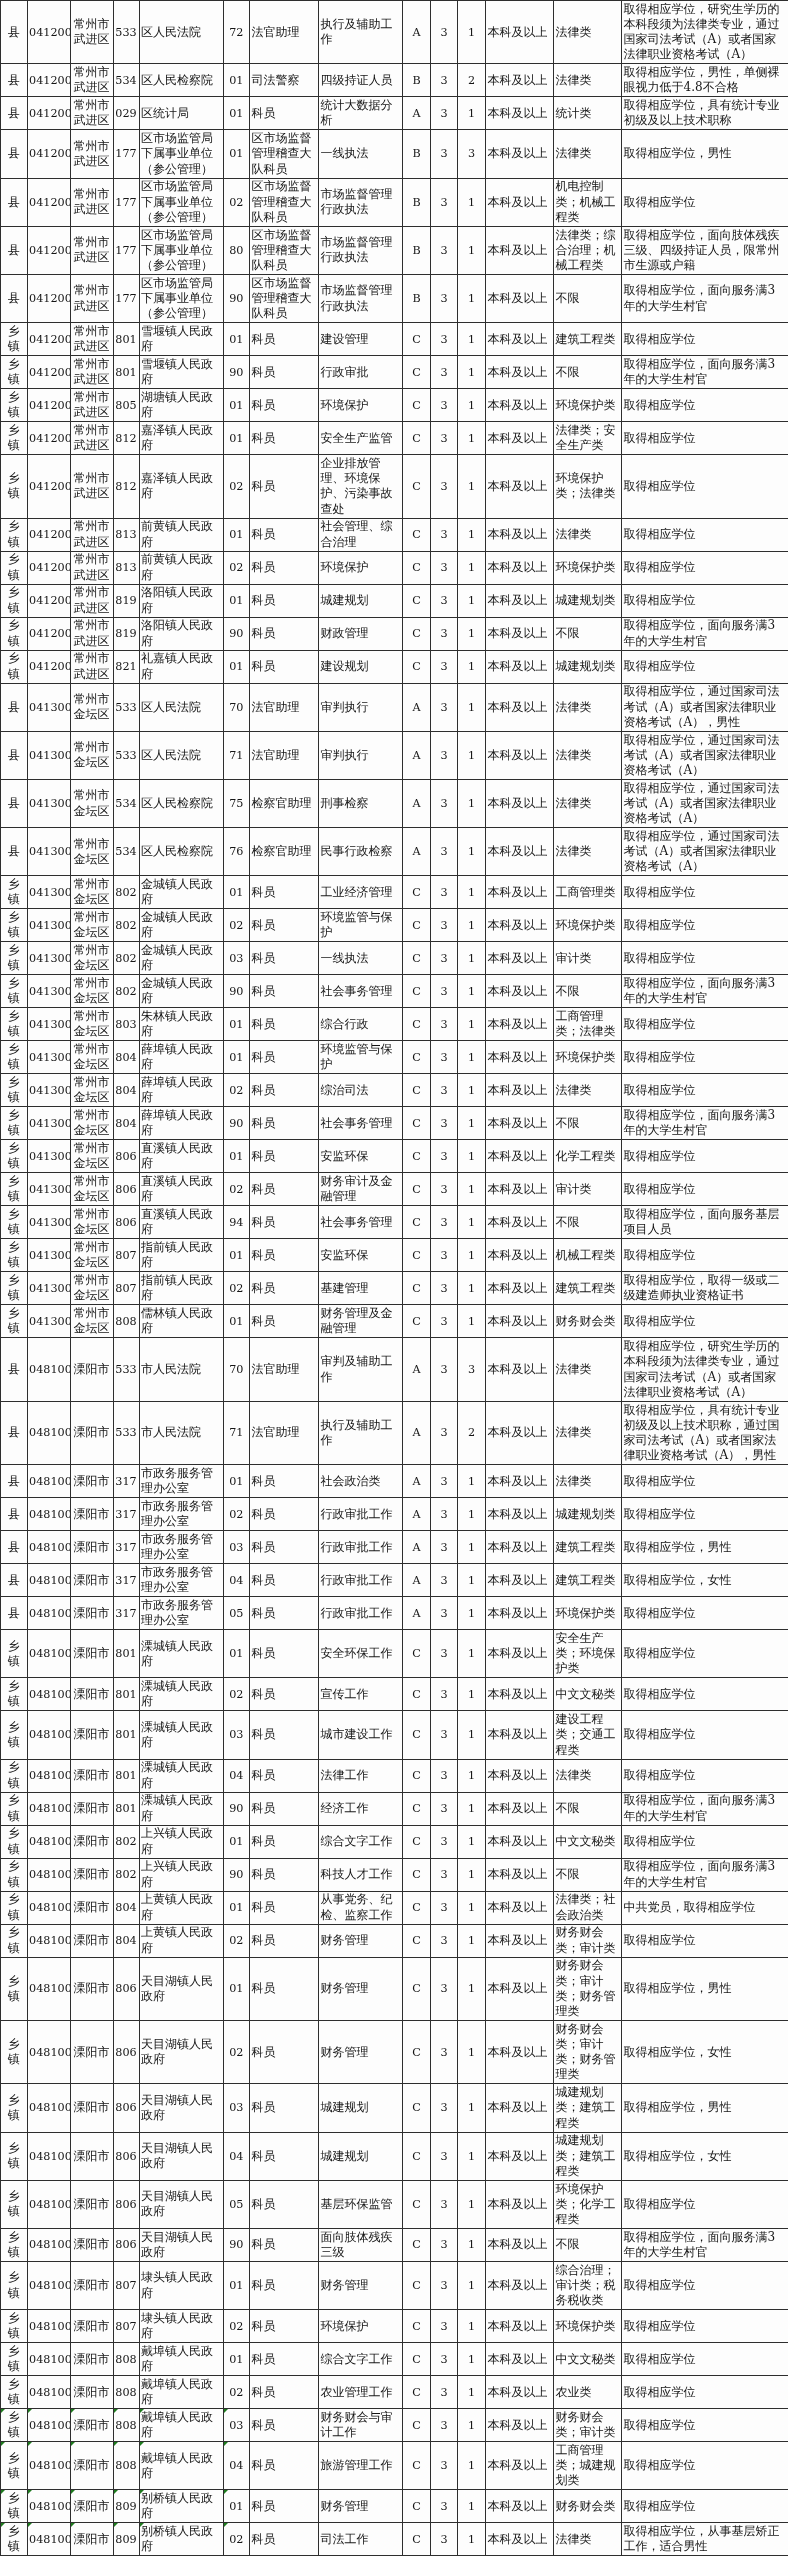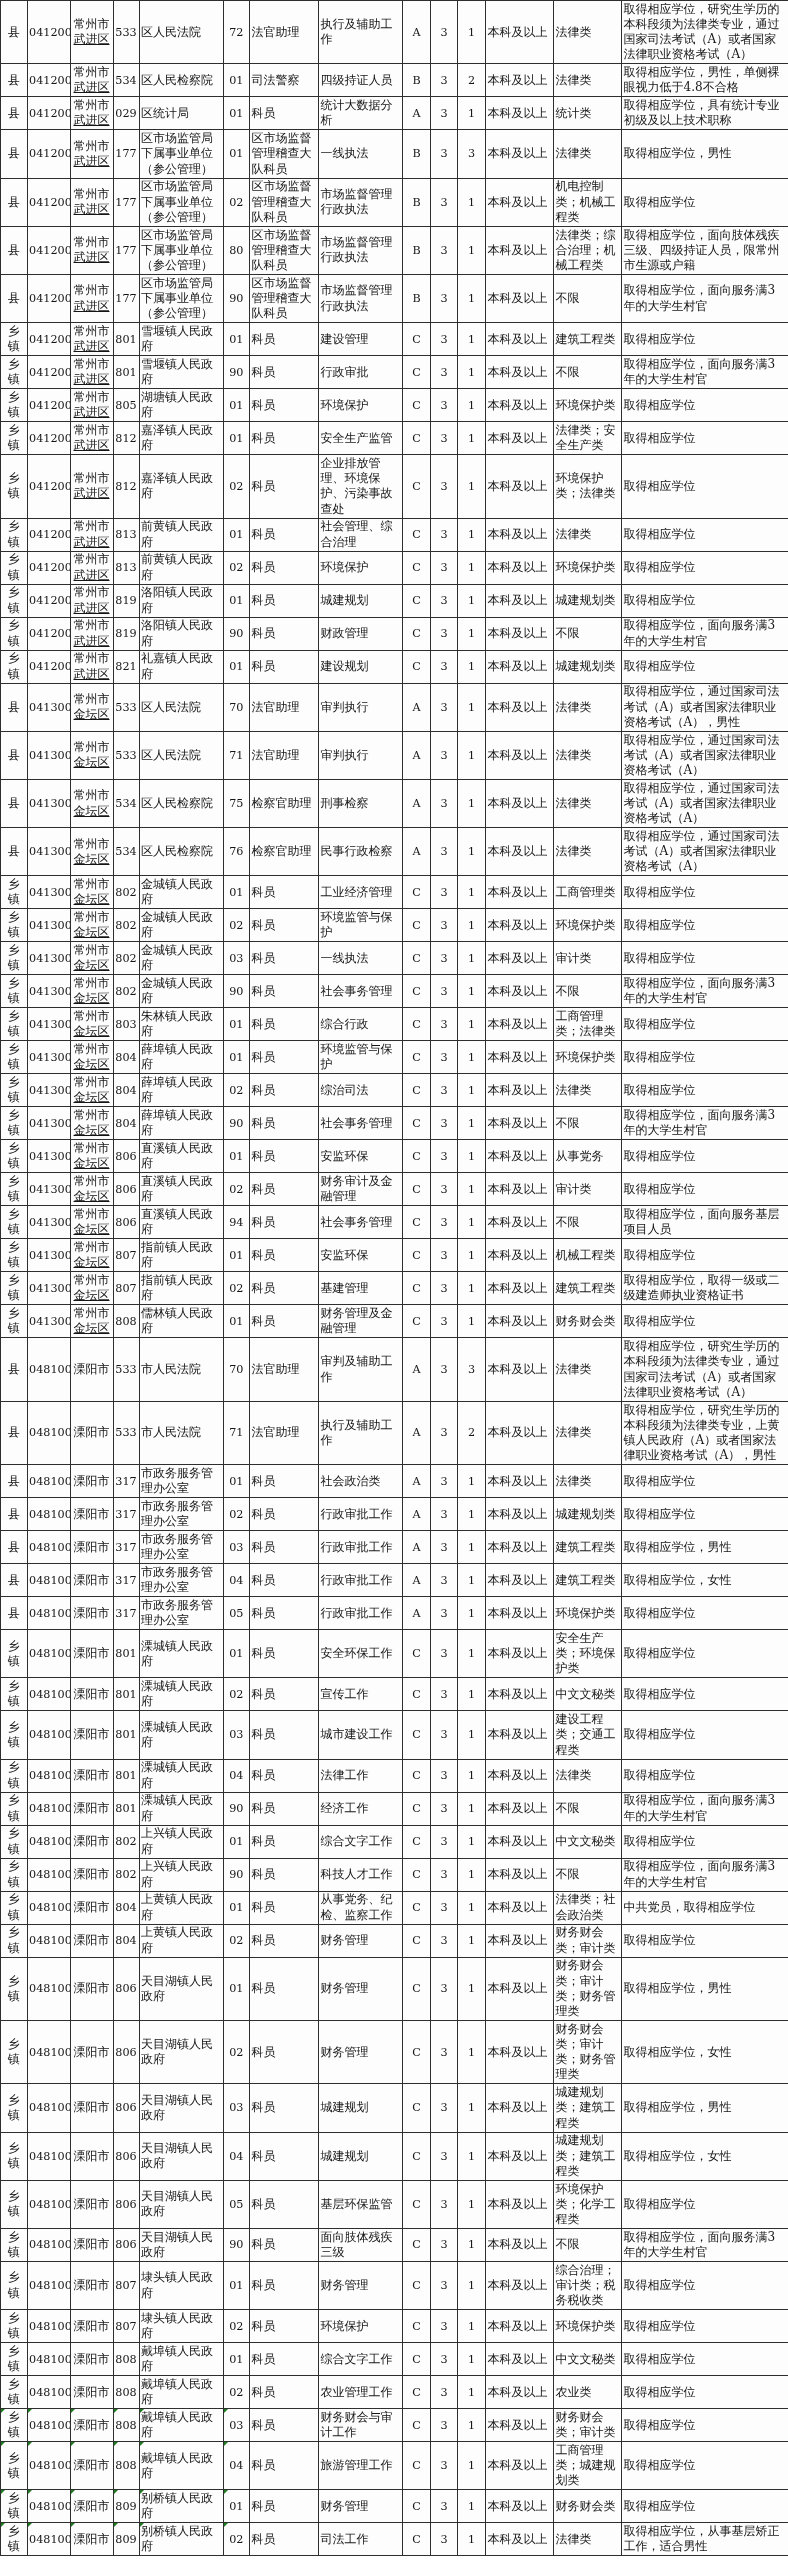--- a/index.html
+++ b/index.html
@@ -20,21 +20,21 @@
     vertical-align:middle;
     padding:0.8px 1.6px;
     word-break:break-all;
     position:relative;
     height:30px;
     overflow:hidden;
   }
   td.ac{text-align:center;}
   td.al{text-align:left;}
   td.nw{white-space:nowrap;font-size:11.2px;}
-  span.u{text-decoration:underline;}
+  span.u{}
   td.marked::before{
     content:"";
     position:absolute;
     top:0;left:0;
     width:0;height:0;
     border-top:4.8px solid var(--marker-color,#1e7b1e);
     border-right:4.8px solid transparent;
   }
 </style>
 </head>
@@ -529,21 +529,21 @@
           <td class="ac">常州市<span class="u">金坛区</span></td>
           <td class="ac nw">806</td>
           <td class="al">直溪镇人民政府</td>
           <td class="ac nw">01</td>
           <td class="al">科员</td>
           <td class="al">安监环保</td>
           <td class="ac nw">C</td>
           <td class="ac nw">3</td>
           <td class="ac nw">1</td>
           <td class="al">本科及以上</td>
-          <td class="al">从事党务</td>
+          <td class="al">化学工程类</td>
           <td class="al">取得相应学位</td>
         </tr>
         <tr>
           <td class="ac">乡镇</td>
           <td class="ac nw">041300</td>
           <td class="ac">常州市<span class="u">金坛区</span></td>
           <td class="ac nw">806</td>
           <td class="al">直溪镇人民政府</td>
           <td class="ac nw">02</td>
           <td class="al">科员</td>
@@ -642,21 +642,21 @@
           <td class="ac nw">533</td>
           <td class="al">市人民法院</td>
           <td class="ac nw">71</td>
           <td class="al">法官助理</td>
           <td class="al">执行及辅助工作</td>
           <td class="ac nw">A</td>
           <td class="ac nw">3</td>
           <td class="ac nw">2</td>
           <td class="al">本科及以上</td>
           <td class="al">法律类</td>
-          <td class="al">取得相应学位，研究生学历的本科段须为法律类专业，上黄镇人民政府（A）或者国家法律职业资格考试（A），男性</td>
+          <td class="al">取得相应学位，具有统计专业初级及以上技术职称，通过国家司法考试（A）或者国家法律职业资格考试（A），男性</td>
         </tr>
         <tr>
           <td class="ac">县</td>
           <td class="ac nw">048100</td>
           <td class="ac">溧阳市</td>
           <td class="ac nw">317</td>
           <td class="al">市政务服务管理办公室</td>
           <td class="ac nw">01</td>
           <td class="al">科员</td>
           <td class="al">社会政治类</td>

